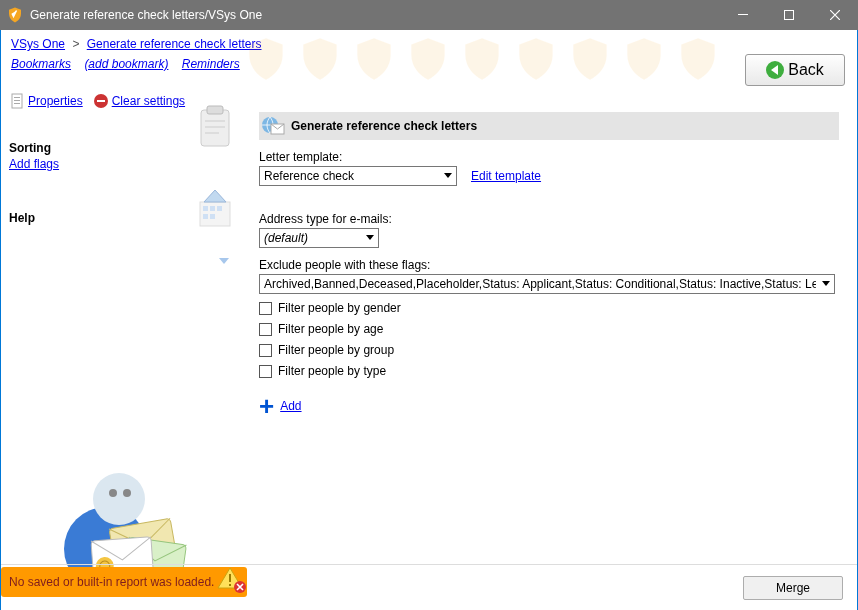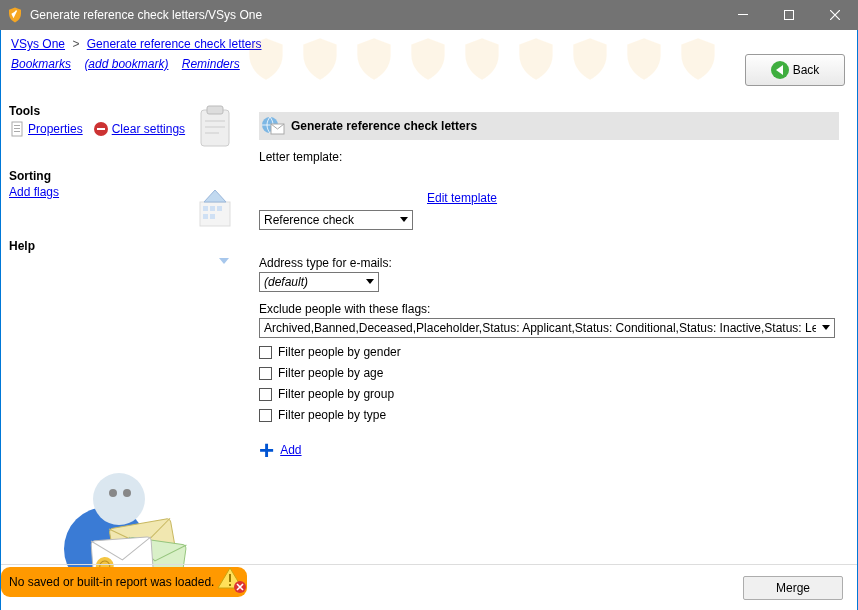--- a/index.html
+++ b/index.html
@@ -12,50 +12,50 @@
     .win-btns div{width:46px;height:100%;display:flex;align-items:center;justify-content:center;color:#fff;}
     .client{background:#fff;position:relative;height:580px;width:856px;margin-left:1px;}
     .watermark{position:absolute;left:240px;top:4px;right:0;height:52px;display:flex;overflow:hidden;opacity:.10;}
     .wm-shield{width:50px;height:50px;position:relative;margin-right:4px;}
     .wm-shield svg{width:100%;height:100%;}
     .breadcrumb{padding:7px 10px 4px;}
     .breadcrumb a{text-decoration:underline;}
     .breadcrumb span.sep{margin:0 4px;color:#555;}
     .bookmarks{padding:2px 10px 8px;}
     .bookmarks a{margin-right:10px;font-style:italic;text-decoration:underline;}
-    .back-btn{position:absolute;top:24px;right:12px;width:100px;height:32px;background:linear-gradient(#fefefe,#e9e9e9);border:1px solid #9a9a9a;border-radius:3px;display:flex;align-items:center;justify-content:center;gap:4px;font-size:12px;}
+    .back-btn{position:absolute;top:24px;right:12px;width:100px;height:32px;background:linear-gradient(#fefefe,#e9e9e9);border:1px solid #9a9a9a;border-radius:3px;display:flex;align-items:center;justify-content:center;gap:4px;font-size:16px;}
     .back-arrow{width:18px;height:18px;background:#3fae3f;border-radius:50%;display:flex;align-items:center;justify-content:center;}
     .back-arrow::before{content:"";width:0;height:0;border-right:7px solid #fff;border-top:5px solid transparent;border-bottom:5px solid transparent;margin-right:1px;}
     .columns{display:flex;position:absolute;top:60px;left:0;right:0;bottom:46px;}
     .left-col{width:240px;padding:0 8px;position:relative;}
     .right-col{flex:1;padding:0 18px 0 18px;}
     .section-h{font-weight:bold;margin:14px 0 2px;}
     .tool-row{display:flex;align-items:center;margin:3px 0;flex-wrap:wrap;}
     .tool-link{display:inline-flex;align-items:center;margin-right:10px;text-decoration:underline;color:#0000ee;}
     .tool-link .ticon{width:16px;height:16px;margin-right:3px;display:inline-flex;align-items:center;justify-content:center;}
     .section-icon{position:absolute;}
     .chev{position:absolute;right:10px;}
     .form-header{background:#e4e4e4;height:28px;display:flex;align-items:center;margin-top:22px;}
     .form-header .h-icon{width:28px;height:24px;display:flex;align-items:center;justify-content:center;margin-right:4px;}
     .form-header .h-text{font-weight:bold;}
     .field{margin-top:10px;}
     .field label{display:block;margin-bottom:2px;}
     .combo-row{display:flex;align-items:center;gap:14px;}
     .combo{height:20px;border:1px solid #767676;background:#fff;display:flex;align-items:center;padding-left:4px;position:relative;}
-    .combo.narrow{width:154px;margin-top:44px;}
+    .combo.narrow{width:198px;}
     .combo.mid{width:120px;font-style:italic;}
     .combo.wide{width:576px;}
     .combo .dd{position:absolute;right:0;top:0;width:17px;height:18px;display:flex;align-items:center;justify-content:center;}
     .cb-row{display:flex;align-items:center;margin-top:7px;}
     .cb{width:13px;height:13px;border:1px solid #555;margin-right:6px;background:#fff;}
     .add-row{display:flex;align-items:center;margin-top:20px;}
     .plus{color:#0054d2;font-weight:bold;font-size:26px;line-height:16px;margin-right:6px;}
     .footer{position:absolute;left:0;right:0;bottom:0;height:46px;border-top:1px solid #ddd;display:flex;align-items:center;justify-content:flex-end;padding:0 14px;}
     .merge-btn{width:100px;height:24px;border:1px solid #adadad;background:#f0f0f0;border-radius:2px;display:flex;align-items:center;justify-content:center;}
-    .toast{position:absolute;left:0;bottom:13px;width:246px;height:30px;background:#ff9900;border-radius:9px;display:flex;align-items:center;padding-left:8px;color:#000000;}
+    .toast{position:absolute;left:0;bottom:13px;width:246px;height:30px;background:#ff9900;border-radius:3px;display:flex;align-items:center;padding-left:8px;color:#7f1d1d;}
     .toast .warn{position:absolute;right:0;bottom:0;}
   </style>
 </head>
 <body>
 
 <div class="titlebar">
   <span class="app-icon">
     <svg viewBox="0 0 24 24">
         <path fill="#f5a623" d="M12 2l8 3v5c0 6-4 10-8 12-4-2-8-6-8-12V5z"></path>
         <path fill="#fff" d="M8 10l2 4 4-8" stroke="#fff" stroke-width="2"></path>
@@ -123,21 +123,20 @@
     <a>Reminders</a>
   </div>
 
   <div class="back-btn">
     <span class="back-arrow"></span>
     <span>Back</span>
   </div>
 
   <div class="columns">
     <div class="left-col">
-      <div class="section-h">Tools</div>
       <div class="section-icon" style="left:195px;top:14px">
         <svg width="38" height="46">
             <rect x="5" y="6" width="28" height="36" rx="3" fill="#eee" stroke="#ccc"></rect>
             <rect x="11" y="2" width="16" height="8" rx="2" fill="#ddd" stroke="#bbb"></rect>
             <rect x="9" y="16" width="20" height="2" fill="#ddd"></rect>
             <rect x="9" y="22" width="20" height="2" fill="#ddd"></rect>
             <rect x="9" y="28" width="14" height="2" fill="#ddd"></rect>
           </svg>
       </div>
       <div class="tool-row">

